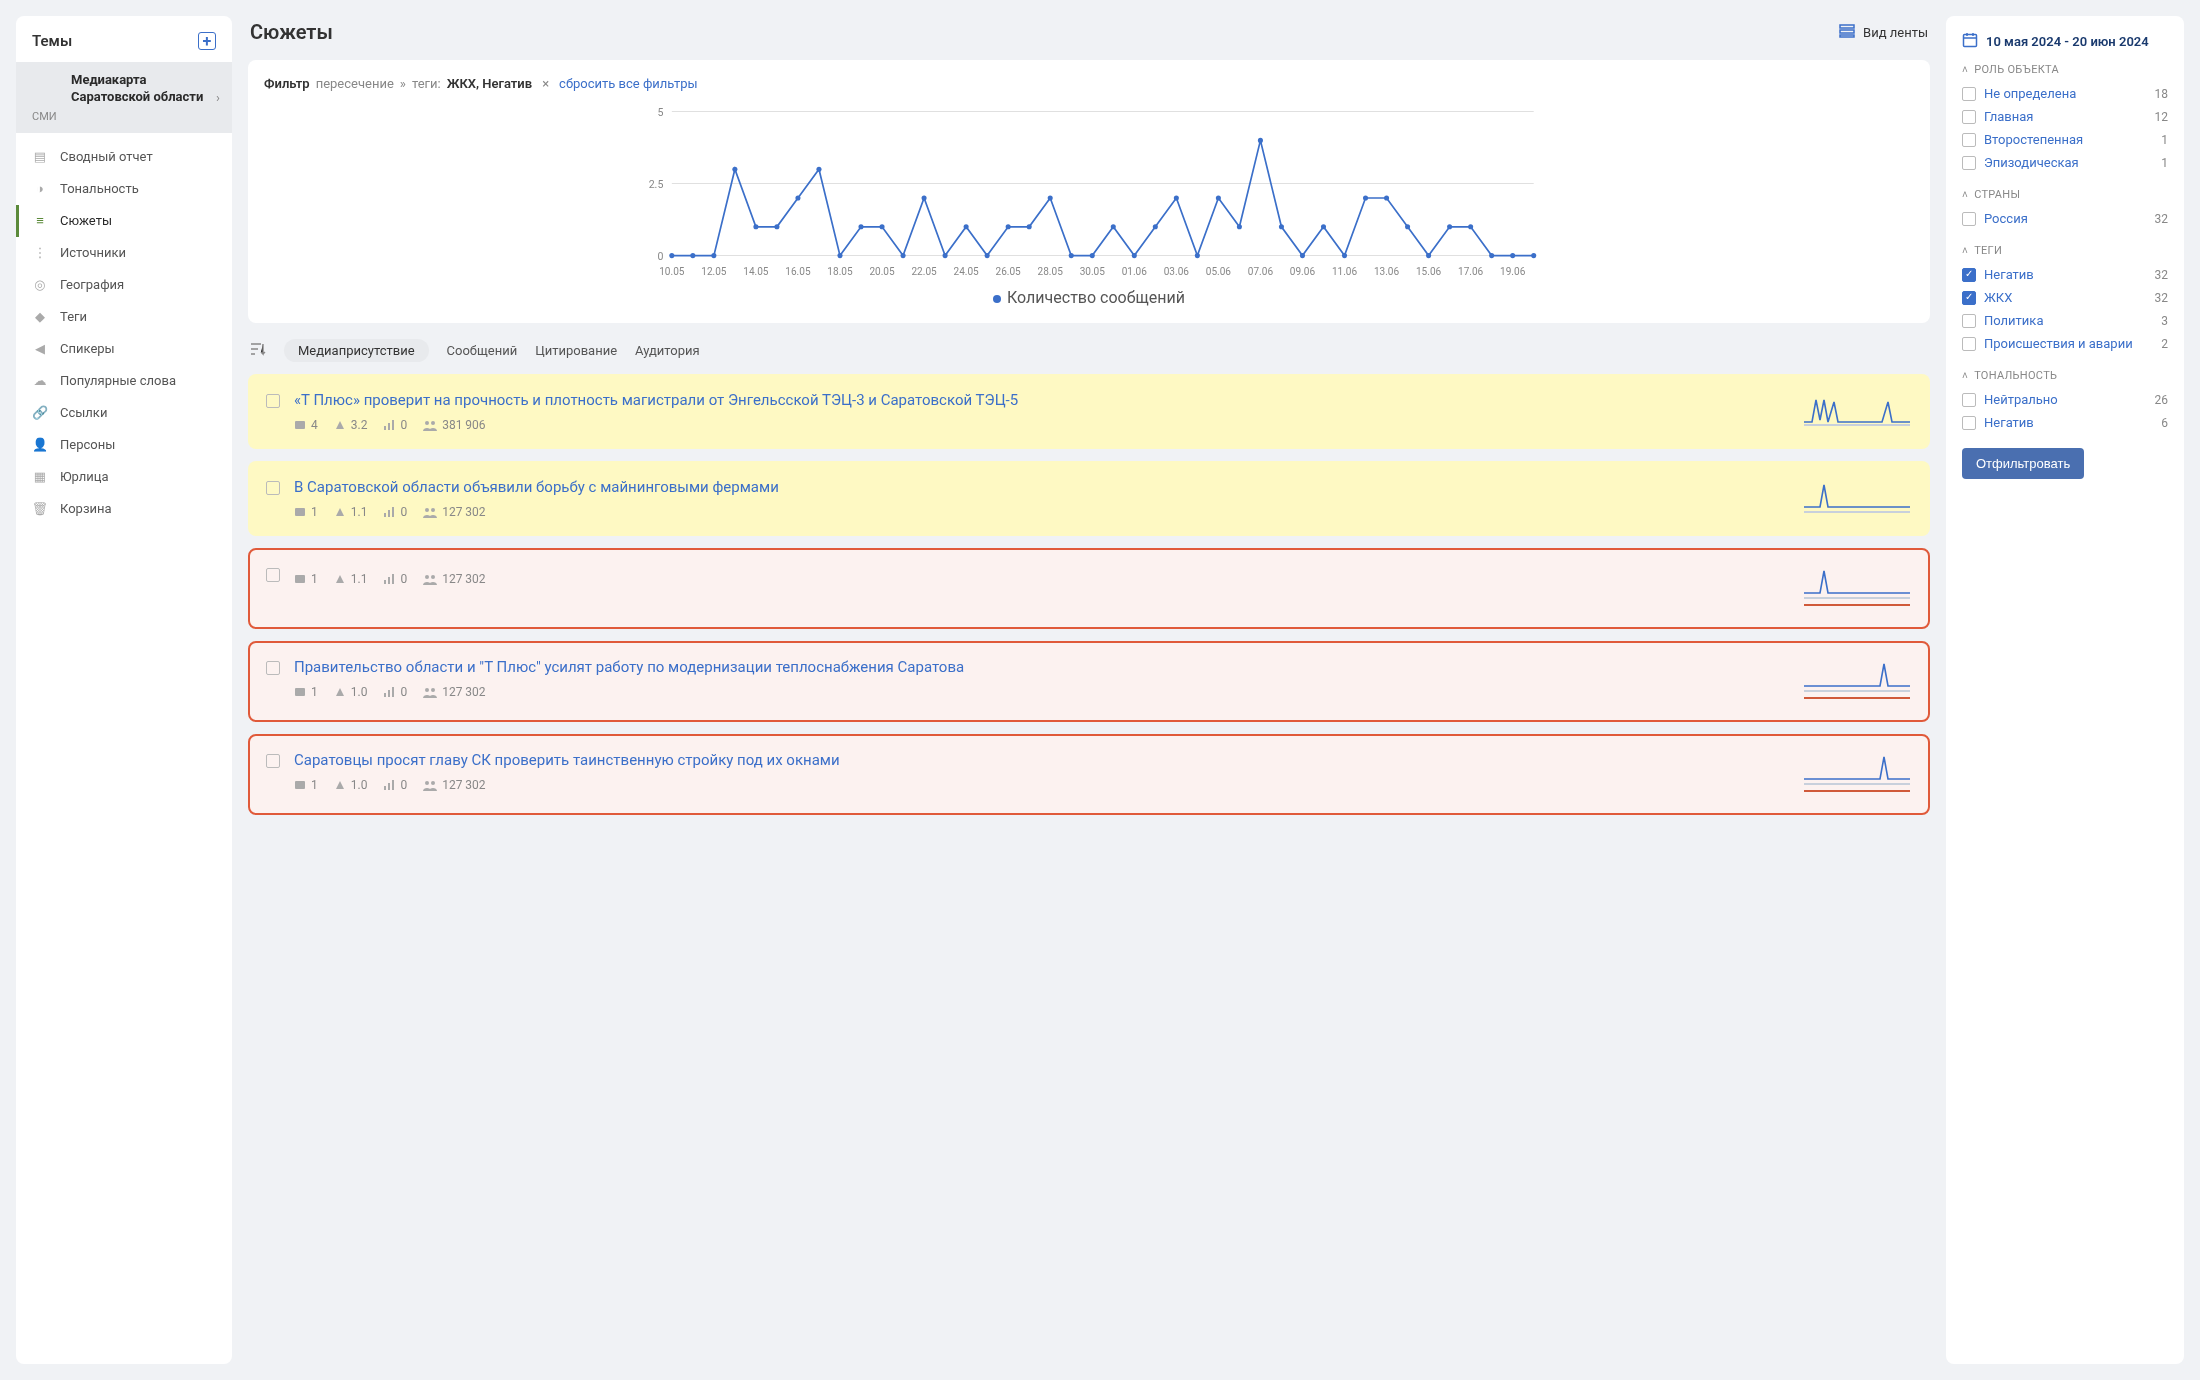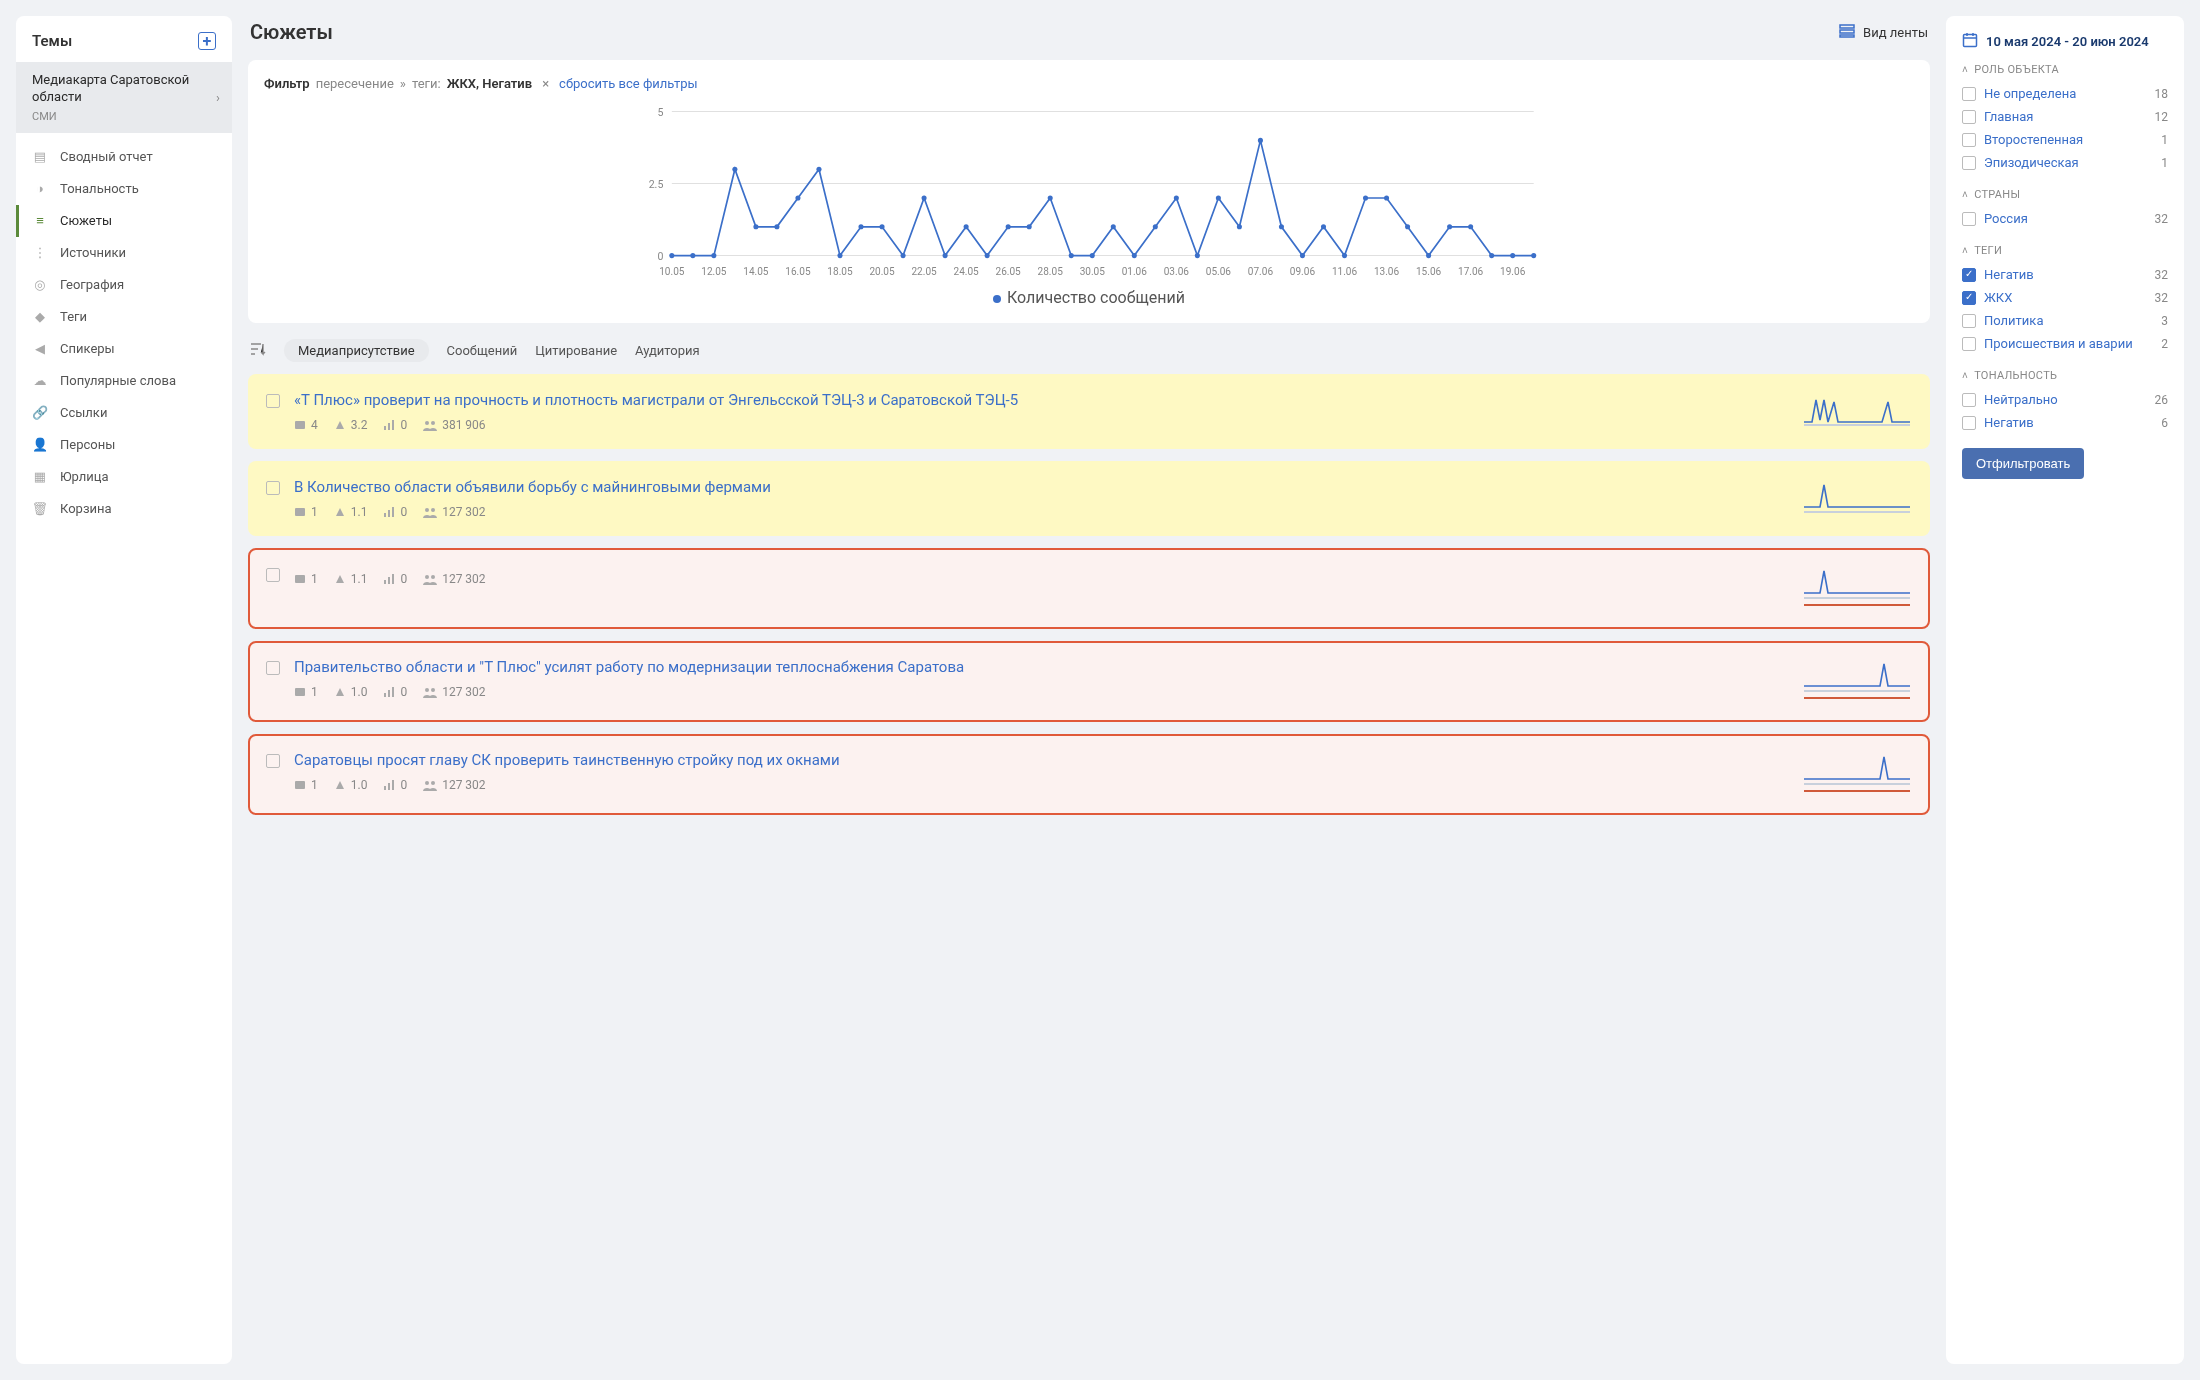--- a/index.html
+++ b/index.html
@@ -2,21 +2,21 @@
 <html><head>
 <meta charset="utf-8">
 <style>
 * { box-sizing: border-box; margin: 0; padding: 0; }
 body { font-family: -apple-system, BlinkMacSystemFont, "Segoe UI", Roboto, Arial, sans-serif; background: #f0f2f5; font-size: 13px; color: #333; }
 .app { display: flex; gap: 16px; padding: 16px; min-height: 100vh; }
 .sidebar { width: 216px; background: #fff; border-radius: 8px; padding: 12px 0; flex-shrink: 0; }
 .sidebar-header { display: flex; justify-content: space-between; align-items: center; padding: 4px 16px 12px; font-weight: 600; font-size: 15px; }
 .add-btn { color: #3b6fc9; cursor: pointer; font-size: 16px; border: 1px solid #3b6fc9; border-radius: 3px; width: 18px; height: 18px; display: inline-flex; align-items: center; justify-content: center; }
 .theme-block { background: #e8eaed; padding: 10px 16px; position: relative; }
-.theme-title { font-weight: 400; color: #2a2a2a; line-height: 1.3; }
+.theme-title { font-weight: 700; color: #2a2a2a; line-height: 1.3; margin-left: 39px; }
 .theme-sub { color: #888; font-size: 11px; margin-top: 4px; }
 .theme-block .chev { position: absolute; right: 12px; top: 50%; transform: translateY(-50%); color: #888; }
 .nav { list-style: none; margin-top: 8px; }
 .nav li { display: flex; align-items: center; gap: 12px; padding: 8px 16px; color: #555; cursor: pointer; }
 .nav li.active { background: #fff; color: #2a2a2a; border-left: 3px solid #5b8a3a; padding-left: 13px; }
 .nav li .ico { width: 16px; height: 16px; color: #aaa; display: inline-flex; align-items: center; justify-content: center; }
 .nav li.active .ico { color: #5b8a3a; }
 .main { flex: 1; display: flex; flex-direction: column; gap: 12px; min-width: 0; }
 .main-header { display: flex; justify-content: space-between; align-items: center; padding: 4px 2px; }
 .main-title { font-size: 20px; font-weight: 600; }
@@ -267,21 +267,21 @@
             </div>
           </div>
           <div><svg class="spark" viewBox="0 0 110 36">
               <path d="M2 30 L10 30 L14 8 L18 28 L22 8 L26 30 L32 10 L36 30 L80 30 L86 10 L90 30 L108 30" fill="none" stroke="#3b6fc9" stroke-width="1.6"></path>
               <line x1="2" y1="33" x2="108" y2="33" stroke="#c8d0dc" stroke-width="2"></line>
             </svg></div>
         </div>
         <div class="story" style="margin-bottom: 12px;">
           <span class="chk cb"></span>
           <div class="story-body">
-            <div class="story-title">В Количество области объявили борьбу с майнинговыми фермами</div>
+            <div class="story-title">В Саратовской области объявили борьбу с майнинговыми фермами</div>
             <div class="story-meta">
               <span><svg width="12" height="12" viewBox="0 0 12 12" fill="#aaa">
                   <rect x="1" y="2" width="10" height="8" rx="1"></rect>
                 </svg>1</span>
               <span><svg width="12" height="12" viewBox="0 0 12 12" fill="#aaa">
                   <path d="M2 10 L6 2 L10 10 Z"></path>
                 </svg>1.1</span>
               <span><svg width="12" height="12" viewBox="0 0 12 12" fill="#aaa">
                   <rect x="1" y="7" width="2" height="4"></rect>
                   <rect x="5" y="4" width="2" height="7"></rect>

